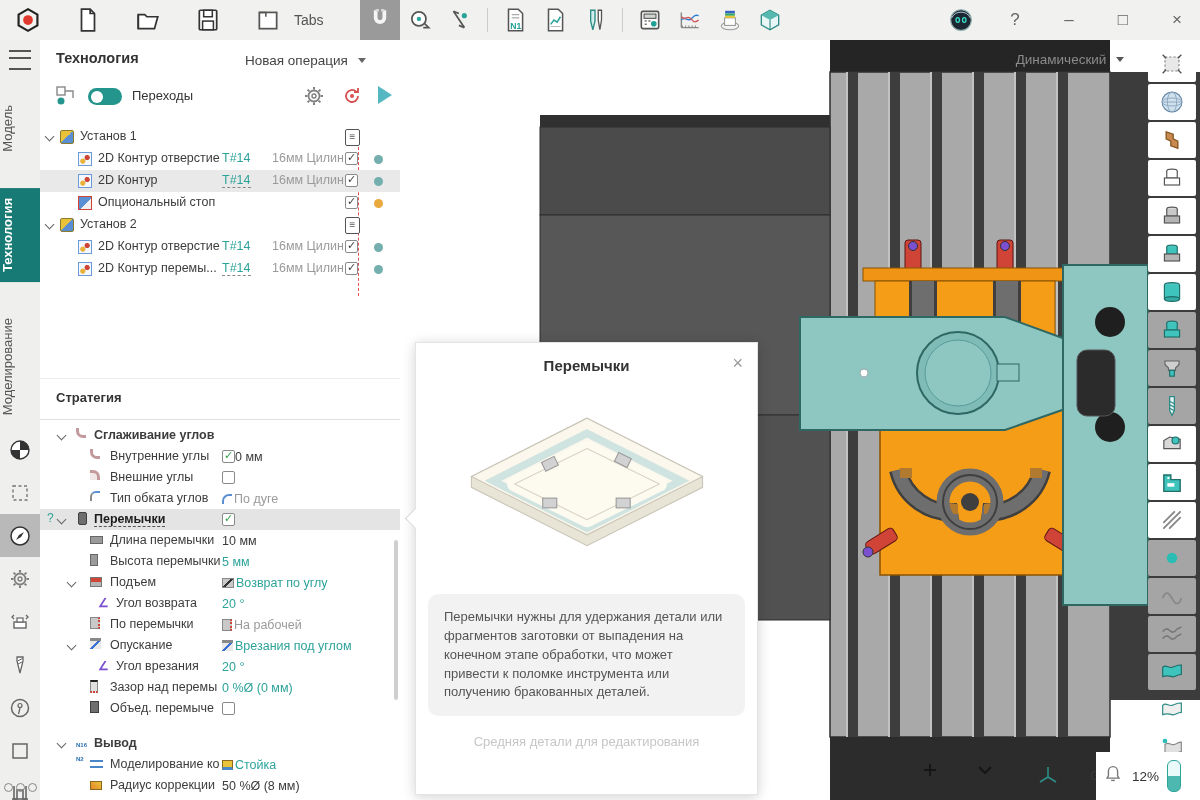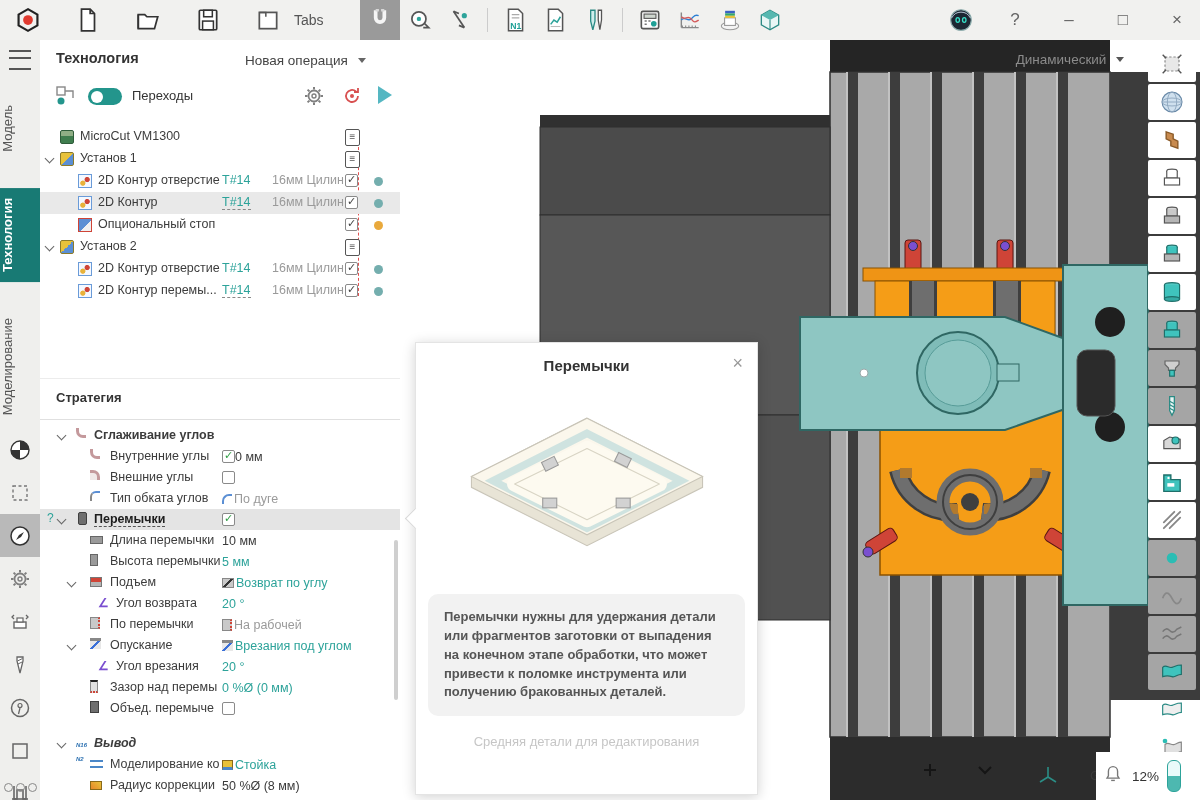--- a/index.html
+++ b/index.html
@@ -63,21 +63,21 @@
   .cb.on::after{content:"✓";position:absolute;left:1px;top:-2px;font-size:11px;color:#444;}
   .cb.green::after{color:#2f9e44;}
   .cb.tpos{position:absolute;left:305px;top:4px;}
   .dotc{position:absolute;left:334px;top:7px;width:9px;height:9px;border-radius:50%;}
   .hsep1{position:absolute;top:338px;left:0;width:360px;height:1px;background:#ececec;}
   .strattitle{position:absolute;left:16px;top:350px;font-size:13px;font-weight:bold;color:#333;}
   .hsep2{position:absolute;top:379px;left:0;width:360px;height:1px;background:#e0e0e0;}
   #params{position:absolute;left:0;top:385px;width:360px;}
   .prow{position:relative;height:21px;font-size:12.5px;color:#3c3c3c;}
   .prow.sel{background:#e4e4e4;}
-  .prow.gap{margin-top:14px;font-style:italic;}
+  .prow.gap{margin-top:14px;}
   .helpq{position:absolute;left:7px;top:2px;color:#2da39a;font-size:12px;}
   .prow .caret{left:28px;top:7px;}
   .prow.g0 .caret,.prow.g2 .caret{left:18px;}
   .prow .mi{left:50px;top:3px;}
   .prow.g0 .mi{left:36px;}
   .prow.g2 .mi{left:38px;}
   .prow.deep .mi{left:58px;}
   .plab{position:absolute;left:70px;top:3px;white-space:nowrap;max-width:118px;overflow:hidden;text-overflow:ellipsis;}
   .prow.g0 .plab,.prow.g2 .plab{left:54px;font-weight:bold;max-width:170px;}
   .prow.deep .plab{left:76px;}
@@ -126,21 +126,21 @@
   #zoomctl{position:absolute;left:1096px;top:752px;width:96px;height:48px;background:#fff;z-index:6;display:flex;align-items:center;gap:8px;padding-left:6px;box-sizing:border-box;}
   #zoomctl svg{width:22px;height:22px;}
   .zoomtext{font-size:13.5px;color:#333;}
   .zslider{width:12px;height:30px;border:1px solid #2da39a;border-radius:6px;background:linear-gradient(180deg,#eafafa 50%,#4db8b0 50%);}
   
   #popup{position:absolute;left:415px;top:342px;width:343px;height:453px;background:#fff;box-shadow:0 2px 12px rgba(0,0,0,0.18);border:1px solid #e4e4e4;z-index:20;box-sizing:border-box;}
   .ppointer{position:absolute;left:-8px;top:168px;width:14px;height:14px;background:#fff;transform:rotate(45deg);border-left:1px solid #d8d8d8;border-bottom:1px solid #d8d8d8;}
   .ptitle{text-align:center;font-size:15px;font-weight:bold;color:#333;margin-top:14px;}
   .pclose{position:absolute;right:14px;top:10px;font-size:18px;color:#999;}
   .pimg{display:flex;justify-content:center;margin-top:24px;}
-  .pdesc{margin:26px 12px 0 12px;background:#f2f2f2;border-radius:10px;padding:14px 16px;font-size:13px;color:#555;line-height:1.45;font-weight:bold;}
+  .pdesc{margin:26px 12px 0 12px;background:#f2f2f2;border-radius:10px;padding:14px 16px;font-size:13px;color:#555;line-height:1.45;}
   .pfoot{text-align:center;color:#c6c6c6;font-size:13px;margin-top:18px;}
 </style>
 </head>
 <body>
 
 <div id="app">
 
   <div id="topbar">
     <div id="tb-left">
         <div class="tbtn">
@@ -366,25 +366,20 @@
       <span class="refb" id="refb"><svg viewBox="0 0 24 24" xmlns="http://www.w3.org/2000/svg">
             <path d="M18 12a6 6 0 1 1-2-4.5" fill="none" stroke="#d85050" stroke-width="1.8"></path>
             <path d="M18 4v4h-4" fill="none" stroke="#d85050" stroke-width="1.8"></path>
             <circle cx="12" cy="12" r="2" fill="#d85050"></circle>
           </svg></span>
       <span class="playb"></span>
     </div>
     <div id="tree">
         <div class="redline"></div>
         <div class="trow lvl0">
-          <span class="mi mi-machine"></span>
-          <span class="tlab">MicroCut VM1300</span>
-          <span class="note"></span>
-        </div>
-        <div class="trow lvl0">
           <span class="caret"></span>
           <span class="mi mi-setup"></span>
           <span class="tlab">Установ 1</span>
           <span class="note"></span>
         </div>
         <div class="trow lvl1">
           <span class="mi mi-op2d"></span>
           <span class="tlab">2D Контур отверстие</span>
           <span class="ttool">T#14</span>
           <span class="tinfo">16мм Цилин,</span>

